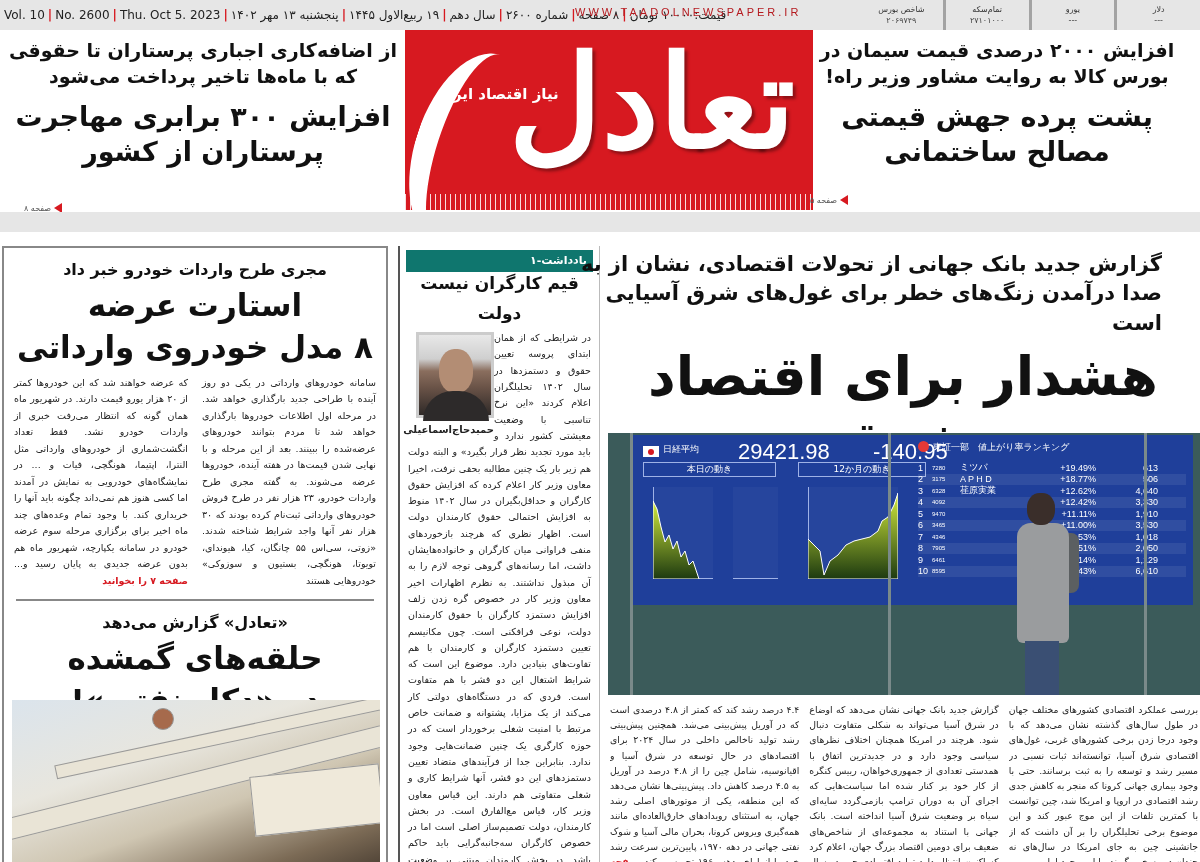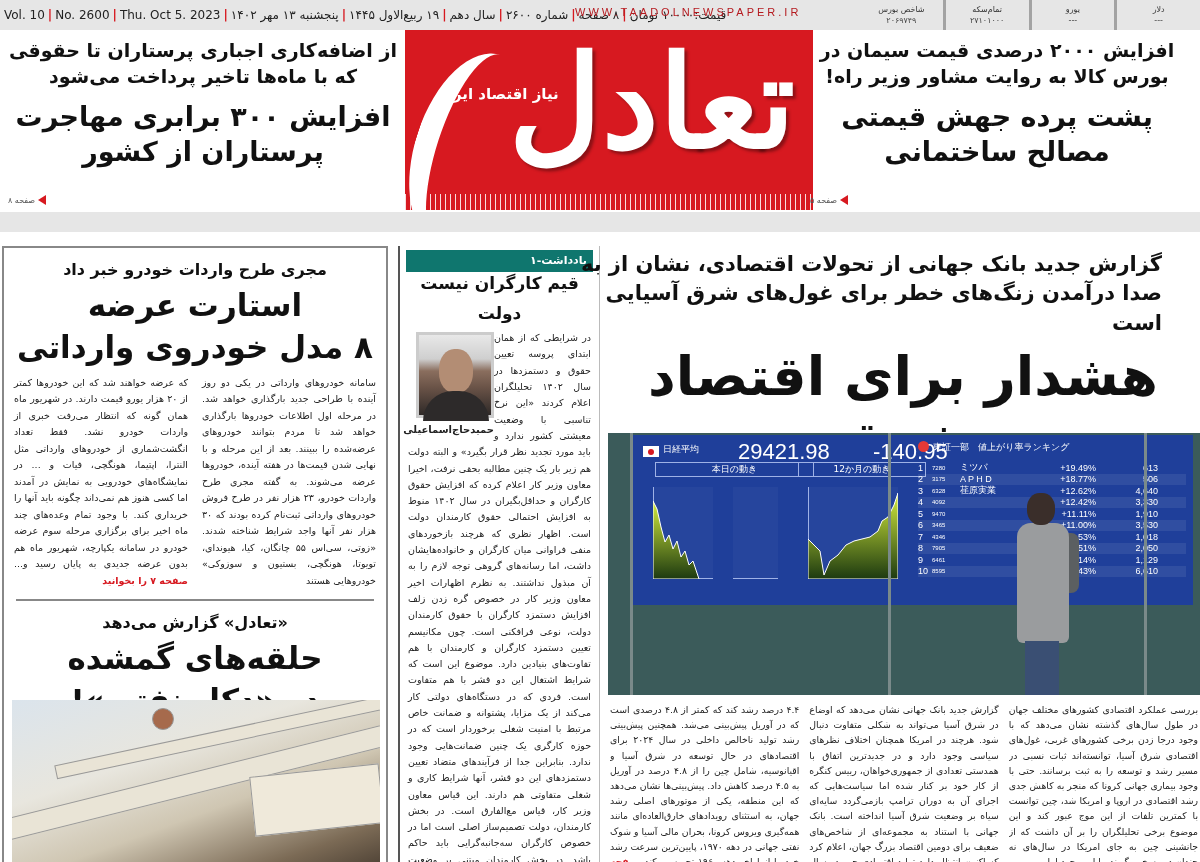--- a/index.html
+++ b/index.html
@@ -26,21 +26,21 @@
   .logo .swoosh { position: absolute; left: 10px; top: 20px; width: 110px; height: 200px; border-radius: 50%; border-left: 22px solid #fff; transform: rotate(18deg); }
 
   
   .teaser { position: absolute; top: 38px; width: 390px; text-align: center; direction: rtl; }
   .teaser .kicker { font-size: 19px; font-weight: bold; line-height: 1.35; }
   .teaser .headline { font-size: 27px; font-weight: bold; line-height: 1.3; margin-top: 10px; }
   .teaser-left { left: 8px; }
   .teaser-right { left: 802px; }
   .page-ref { position: absolute; top: 195px; font-size: 8px; color: #555; display: flex; align-items: center; gap: 3px; direction: rtl; }
   .page-ref .tri { width: 0; height: 0; border-top: 5px solid transparent; border-bottom: 5px solid transparent; border-left: 8px solid #d71920; transform: scaleX(-1); }
-  .page-ref-left { left: 8px; }
+  .page-ref-left { left: 24px; margin-top: 8px; }
   .page-ref-right { left: 810px; }
 
   .grayband { position: absolute; left: 0; top: 212px; width: 1200px; height: 20px; background: #e6e6e6; }
 
   
   .leftcol { position: absolute; left: 2px; top: 246px; width: 386px; height: 616px; border: 2px solid #888; border-bottom: none; }
   .leftcol .kicker { text-align: center; direction: rtl; font-size: 16px; font-weight: bold; margin-top: 12px; }
   .leftcol .big { text-align: center; direction: rtl; font-size: 31px; font-weight: bold; line-height: 1.35; margin-top: 6px; }
   .cols2 { display: flex; direction: rtl; gap: 14px; padding: 6px 10px 0; }
   .cols2 .col { flex: 1; font-size: 9.5px; line-height: 16.5px; text-align: justify; direction: rtl; color: #222; }
@@ -184,21 +184,21 @@
 
 <div class="main-kicker">گزارش جدید بانک جهانی از تحولات اقتصادی، نشان از به صدا درآمدن زنگ‌های خطر برای غول‌های شرق آسیایی است</div>
 <div class="main-head">هشدار برای اقتصاد شرق</div>
 
 <div class="main-photo">
   <div class="board">
     <div class="nk-flag"></div>
     <div class="nk-name">日経平均</div>
     <div class="nk-value">29421.98</div>
     <div class="nk-change">-140.95</div>
-    <div class="panel-label" style="left:22px;width:159px;">本日の動き</div>
+    <div class="panel-label" style="left:10px;width:133px;">本日の動き</div>
     <div class="panel-label" style="left:165px;width:128px;">12か月の動き</div>
 
     <div class="chart-area" style="left:20px;top:52px;width:60px;height:92px;"></div>
     <svg style="left:20px;top:52px;" width="60" height="92">
       <defs>
           <linearGradient id="g1" x1="0" y1="0" x2="0" y2="1">
             <stop offset="0" stop-color="#d4ec3c"></stop>
             <stop offset="1" stop-color="#1d3a10"></stop>
           </linearGradient>
         </defs>

